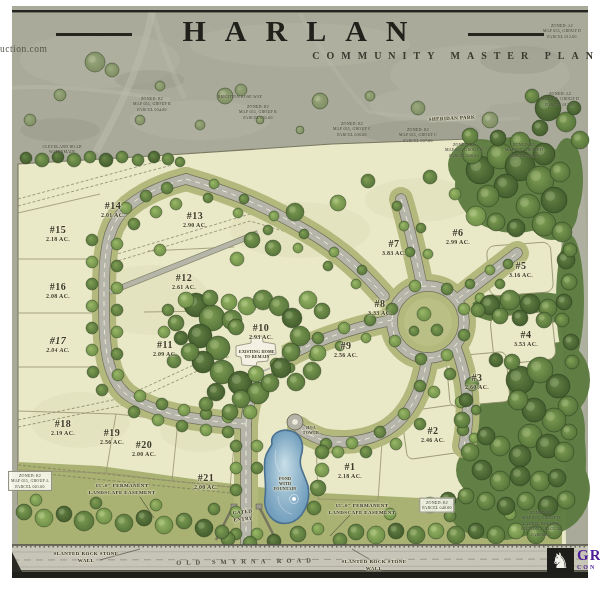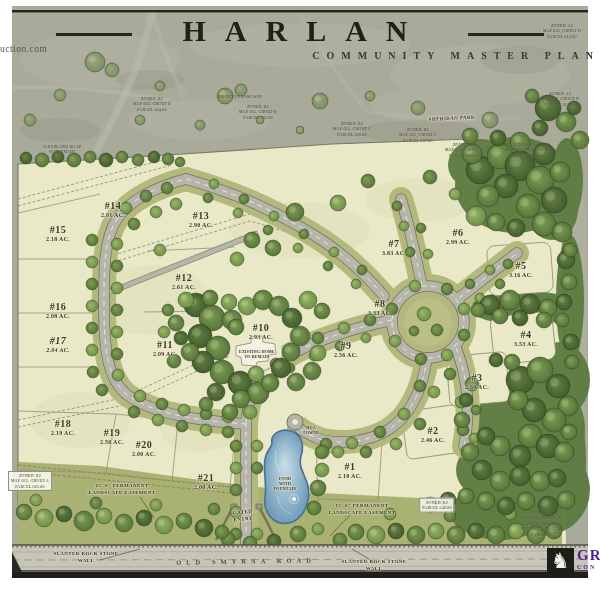--- a/index.html
+++ b/index.html
@@ -709,33 +709,33 @@
         <div class="lot-area">2.93 AC.</div>
       </div>
       <div class="lot-label" style="left: 165px; top: 348px;">
         <div class="lot-num">#11</div>
         <div class="lot-area">2.09 AC.</div>
       </div>
       <div class="lot-label" style="left: 184px; top: 281px;">
         <div class="lot-num">#12</div>
         <div class="lot-area">2.61 AC.</div>
       </div>
-      <div class="lot-label" style="left: 201px; top: 219px;">
+      <div class="lot-label" style="left: 195px; top: 219px;">
         <div class="lot-num">#13</div>
         <div class="lot-area">2.90 AC.</div>
       </div>
       <div class="lot-label" style="left: 113px; top: 209px;">
         <div class="lot-num">#14</div>
         <div class="lot-area">2.01 AC.</div>
       </div>
       <div class="lot-label" style="left: 58px; top: 233px;">
         <div class="lot-num">#15</div>
         <div class="lot-area">2.18 AC.</div>
       </div>
-      <div class="lot-label" style="left: 58px; top: 290px; margin-top: 20px;">
+      <div class="lot-label" style="left: 58px; top: 290px;">
         <div class="lot-num">#16</div>
         <div class="lot-area">2.08 AC.</div>
       </div>
       <div class="lot-label" style="left: 58px; top: 344px; font-style: italic;">
         <div class="lot-num">#17</div>
         <div class="lot-area">2.04 AC.</div>
       </div>
       <div class="lot-label" style="left: 63px; top: 391px; margin-top: 36px;">
         <div class="lot-num">#18</div>
         <div class="lot-area">2.19 AC.</div>

